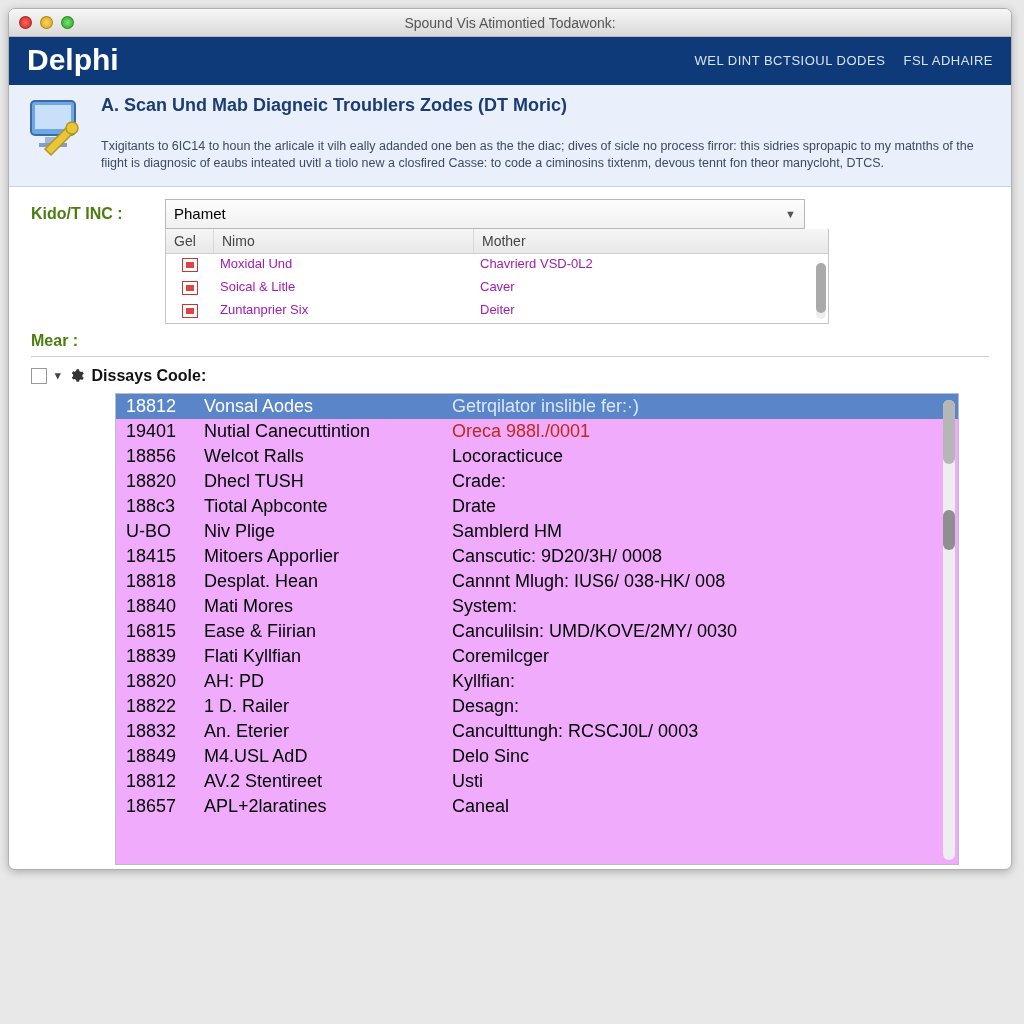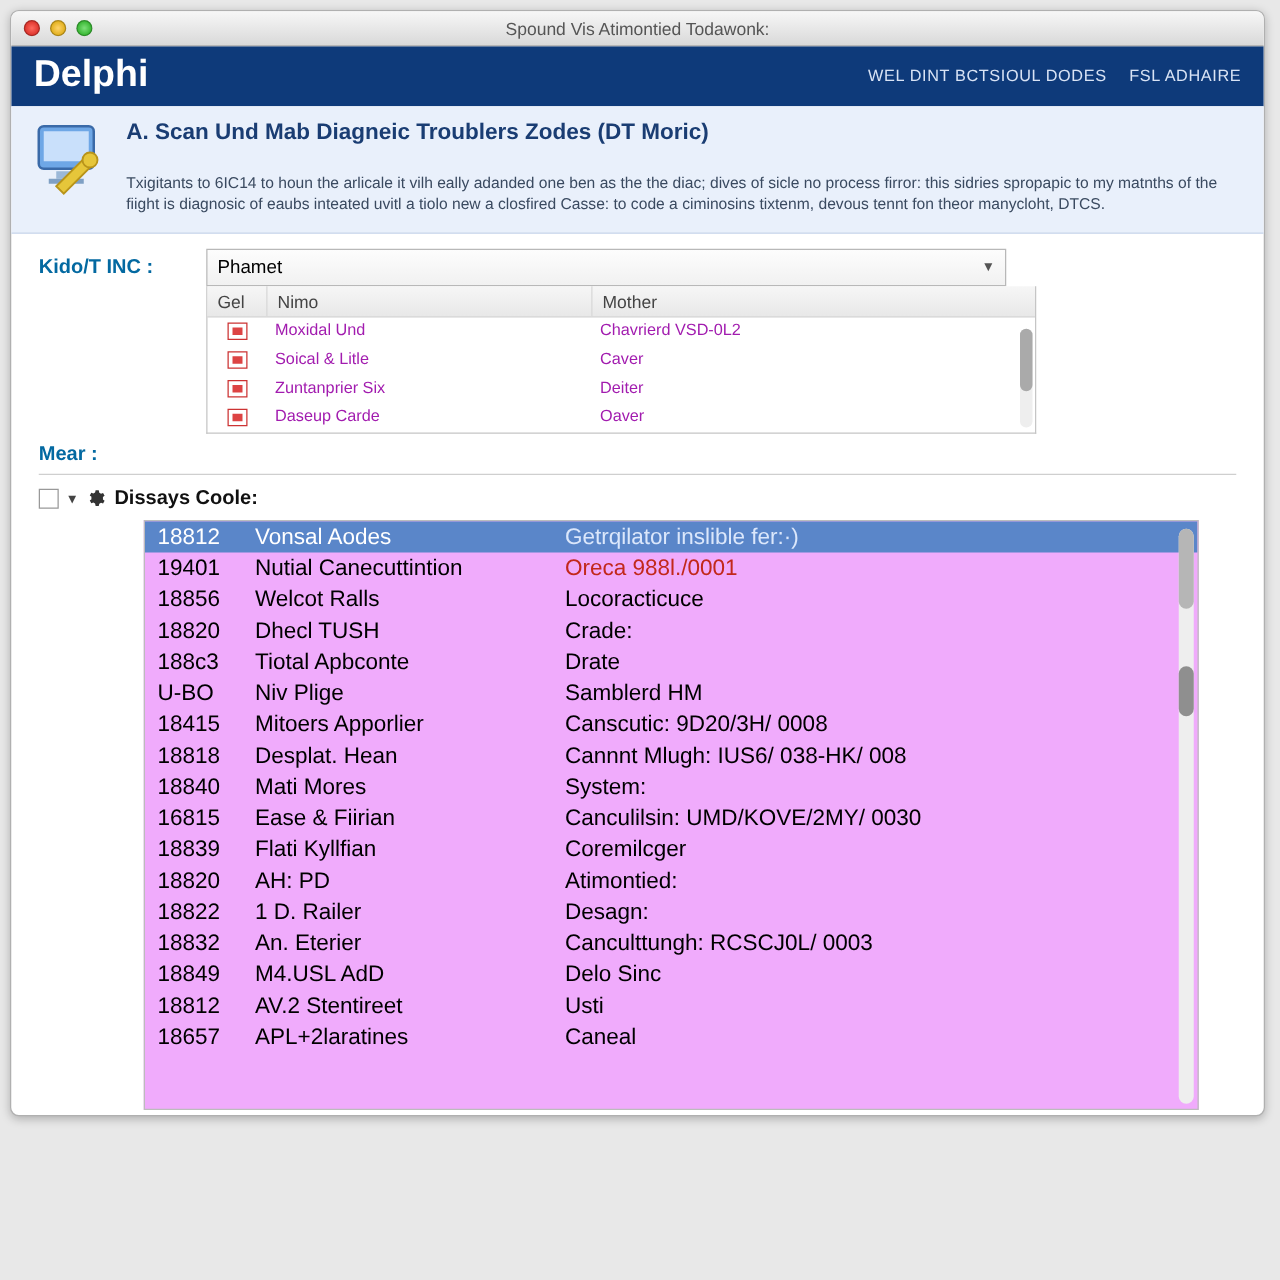--- a/index.html
+++ b/index.html
@@ -77,21 +77,21 @@
     font-size: 12.5px; color: #3a4a60; line-height: 1.35;
   }
   .section {
     padding: 12px 22px 4px 22px;
   }
   .row1 {
     display: flex; align-items: flex-start; gap: 14px;
     margin-bottom: 8px;
   }
   .label {
-    font-size: 16px; font-weight: bold; color: #0369a1;
+    font-size: 16px; font-weight: bold; color: #4d7c0f;
     width: 120px; padding-top: 6px;
   }
   .selectwrap { flex: 1; }
   .selectctl {
     width: 640px; height: 30px;
     border: 1px solid #b8b8b8;
     background: linear-gradient(#fdfdfd,#f1f1f1);
     display: flex; align-items: center; justify-content: space-between;
     padding: 0 8px;
     font-size: 15px;
@@ -260,25 +260,20 @@
               <div class="minirow">
                 <div class="ic"><span class="rowico"></span></div>
                 <div class="c1">Soical &amp; Litle</div>
                 <div class="c2">Caver</div>
               </div>
               <div class="minirow">
                 <div class="ic"><span class="rowico"></span></div>
                 <div class="c1">Zuntanprier Six</div>
                 <div class="c2">Deiter</div>
               </div>
-              <div class="minirow">
-                <div class="ic"><span class="rowico"></span></div>
-                <div class="c1">Daseup Carde</div>
-                <div class="c2">Oaver</div>
-              </div>
             </div>
           <div class="miniscroll">
             <div class="track"></div>
             <div class="thumb"></div>
           </div>
         </div>
       </div>
     </div>
 
     <div class="mearrow">
@@ -351,21 +346,21 @@
             <div class="cc2">Canculilsin: UMD/KOVE/2MY/ 0030</div>
           </div>
           <div class="coderow">
             <div class="cc0">18839</div>
             <div class="cc1">Flati Kyllfian</div>
             <div class="cc2">Coremilcger</div>
           </div>
           <div class="coderow">
             <div class="cc0">18820</div>
             <div class="cc1">AH: PD</div>
-            <div class="cc2">Atimontied:</div>
+            <div class="cc2">Kyllfian:</div>
           </div>
           <div class="coderow">
             <div class="cc0">18822</div>
             <div class="cc1">1 D. Railer</div>
             <div class="cc2">Desagn:</div>
           </div>
           <div class="coderow">
             <div class="cc0">18832</div>
             <div class="cc1">An. Eterier</div>
             <div class="cc2">Canculttungh: RCSCJ0L/ 0003</div>

